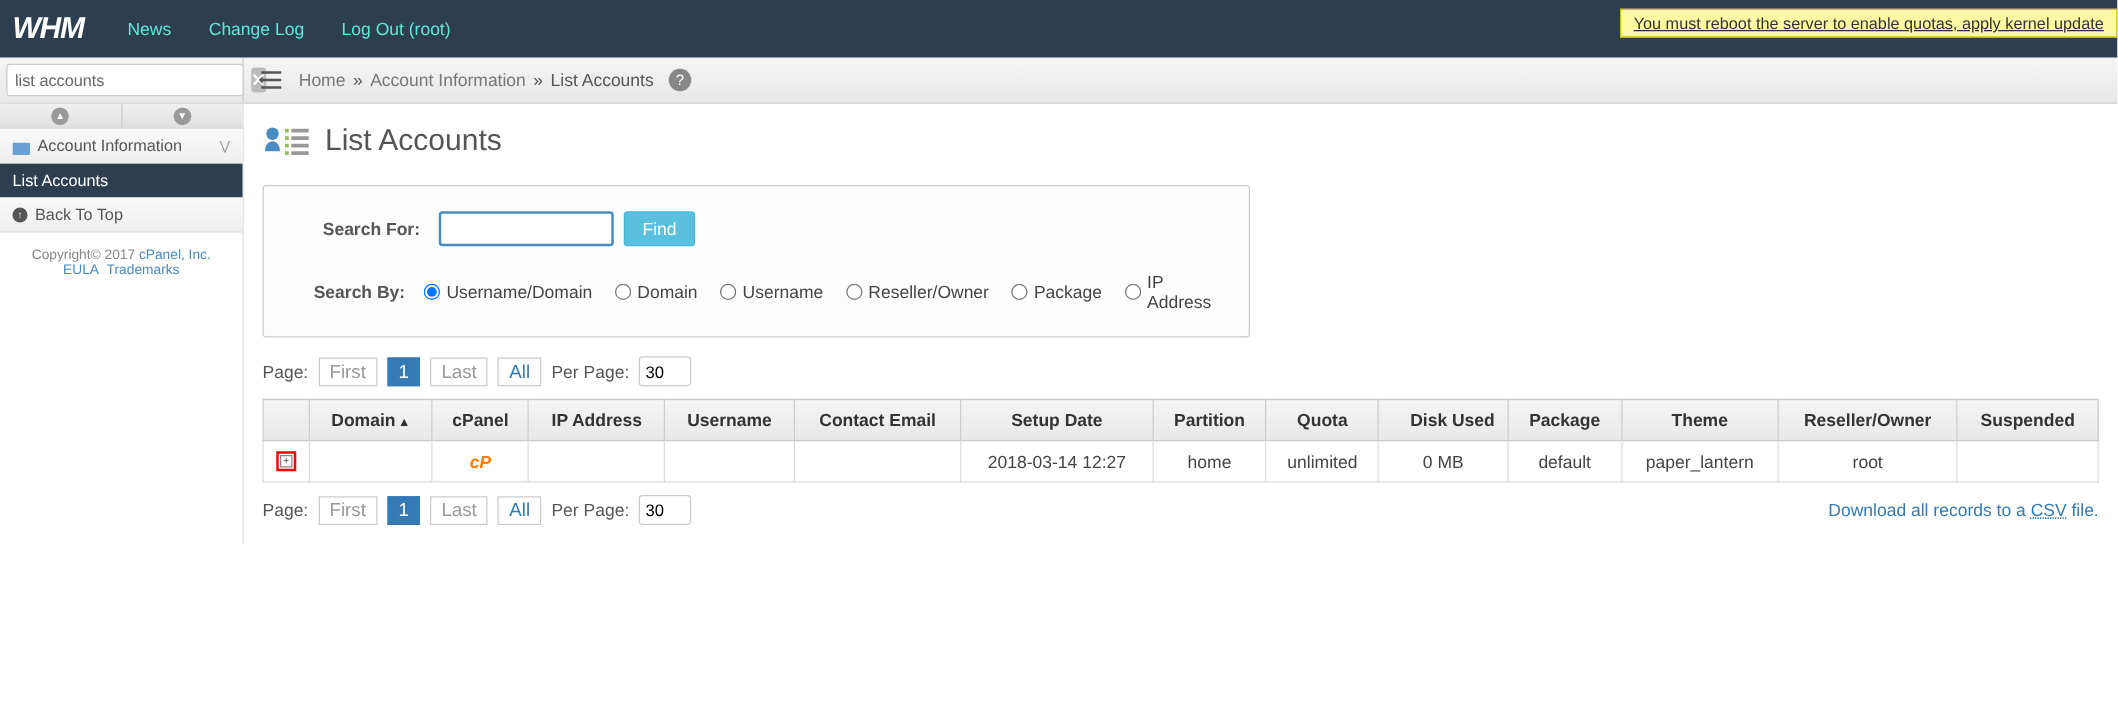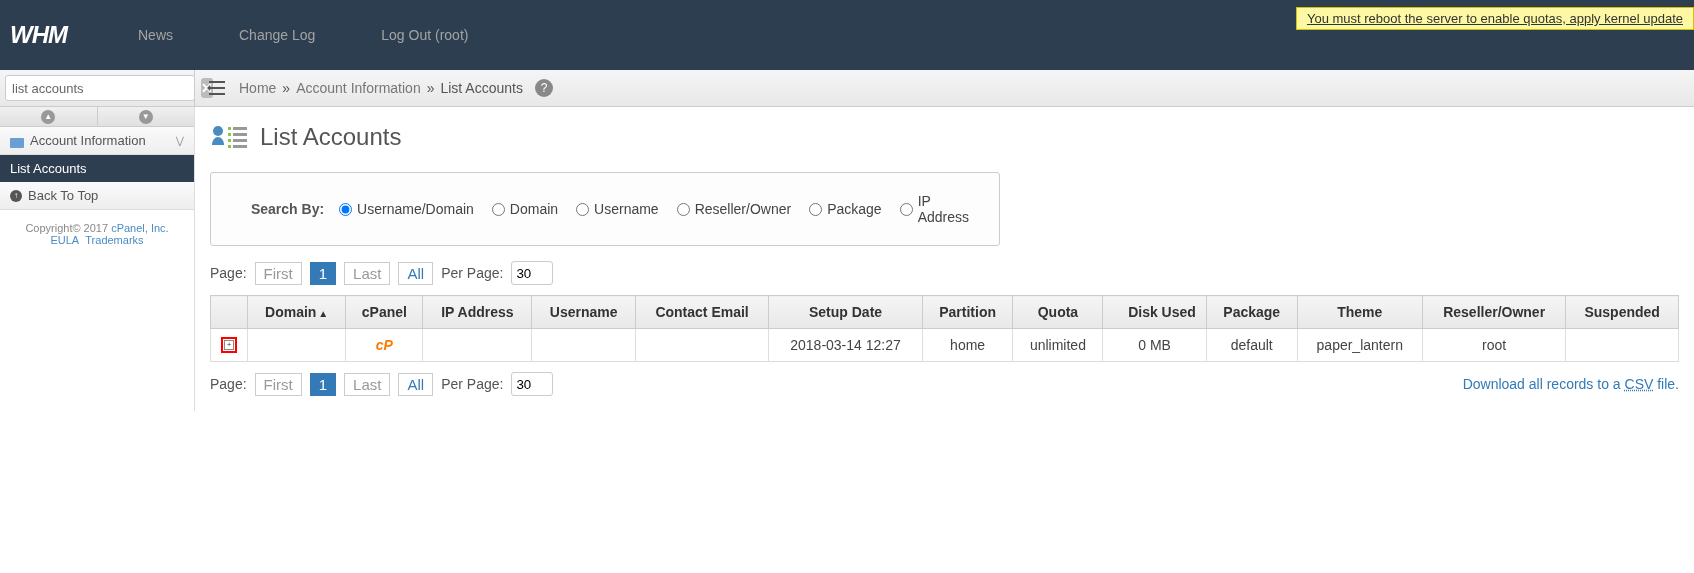--- a/index.html
+++ b/index.html
@@ -1,21 +1,21 @@
 <!DOCTYPE html>
 <html><head>
   <meta charset="utf-8">
   <style>
     * { margin: 0; padding: 0; box-sizing: border-box; }
     body { font-family: Arial, sans-serif; font-size: 13px; color: #333; background: #fff; }
     
     
-    .top-nav { background: #2c3e50; height: 70px; display: flex; align-items: center; padding: 0 10px; position: relative; gap: 36px; }
+    .top-nav { background: #2c3e50; height: 46px; display: flex; align-items: center; padding: 0 10px; position: relative; }
     .logo { color: #fff; font-weight: bold; font-style: italic; font-size: 24px; letter-spacing: -1px; margin-right: 20px; }
-    .top-nav-link { color: #a3a3a3; text-decoration: none; padding: 0 15px; font-size: 14px; }
+    .top-nav-link { color: #5eead4; text-decoration: none; padding: 0 15px; font-size: 14px; }
     .notification-banner { position: absolute; right: 0; top: 7px; background: #fcf8a3; border: 1px solid #d4c200; padding: 3px 10px; color: #333; font-size: 13px; text-decoration: underline; }
     
     
     .secondary-bar { height: 37px; background: linear-gradient(#f5f5f5, #e8e8e8); border-bottom: 1px solid #ccc; display: flex; align-items: center; }
     .search-area { width: 195px; height: 100%; display: flex; align-items: center; padding-left: 5px; border-right: 1px solid #ccc; }
     .search-sidebar-input { flex: 1; height: 26px; border: 1px solid #ccc; border-radius: 3px; padding: 0 6px; font-size: 13px; color: #666; }
     .clear-search { width: 20px; height: 20px; background: #bbb; border-radius: 3px; color: #fff; display: flex; align-items: center; justify-content: center; margin: 0 6px; cursor: pointer; font-size: 14px; font-weight: bold; }
     .hamburger-btn { width: 28px; height: 24px; margin: 0 8px; color: #555; cursor: pointer; display: flex; align-items: center; justify-content: center; }
     .breadcrumb { display: flex; align-items: center; gap: 6px; font-size: 14px; color: #555; }
     .breadcrumb a { color: #777; text-decoration: none; }
@@ -154,20 +154,25 @@
           <rect x="18" y="16" width="3" height="3" fill="#8bc34a"></rect>
             <rect x="23" y="16" width="14" height="3" fill="#999"></rect>
           <rect x="18" y="22" width="3" height="3" fill="#8bc34a"></rect>
             <rect x="23" y="22" width="14" height="3" fill="#999"></rect>
         </svg>
       </div>
       <h1 class="page-title">List Accounts</h1>
     </div>
 
     <div class="search-panel">
+      <div class="search-row">
+        <div class="search-label">Search For:</div>
+        <input type="text" class="search-input" style="">
+        <button class="find-btn">Find</button>
+      </div>
       <div class="search-row">
         <div class="search-label">Search By:</div>
         <div class="radio-group">
           <label class="radio-item">
               <input type="radio" name="searchby" checked="" style="">
               <span>Username/Domain</span>
             </label>
           <label class="radio-item">
               <input type="radio" name="searchby" style="">
               <span>Domain</span>

